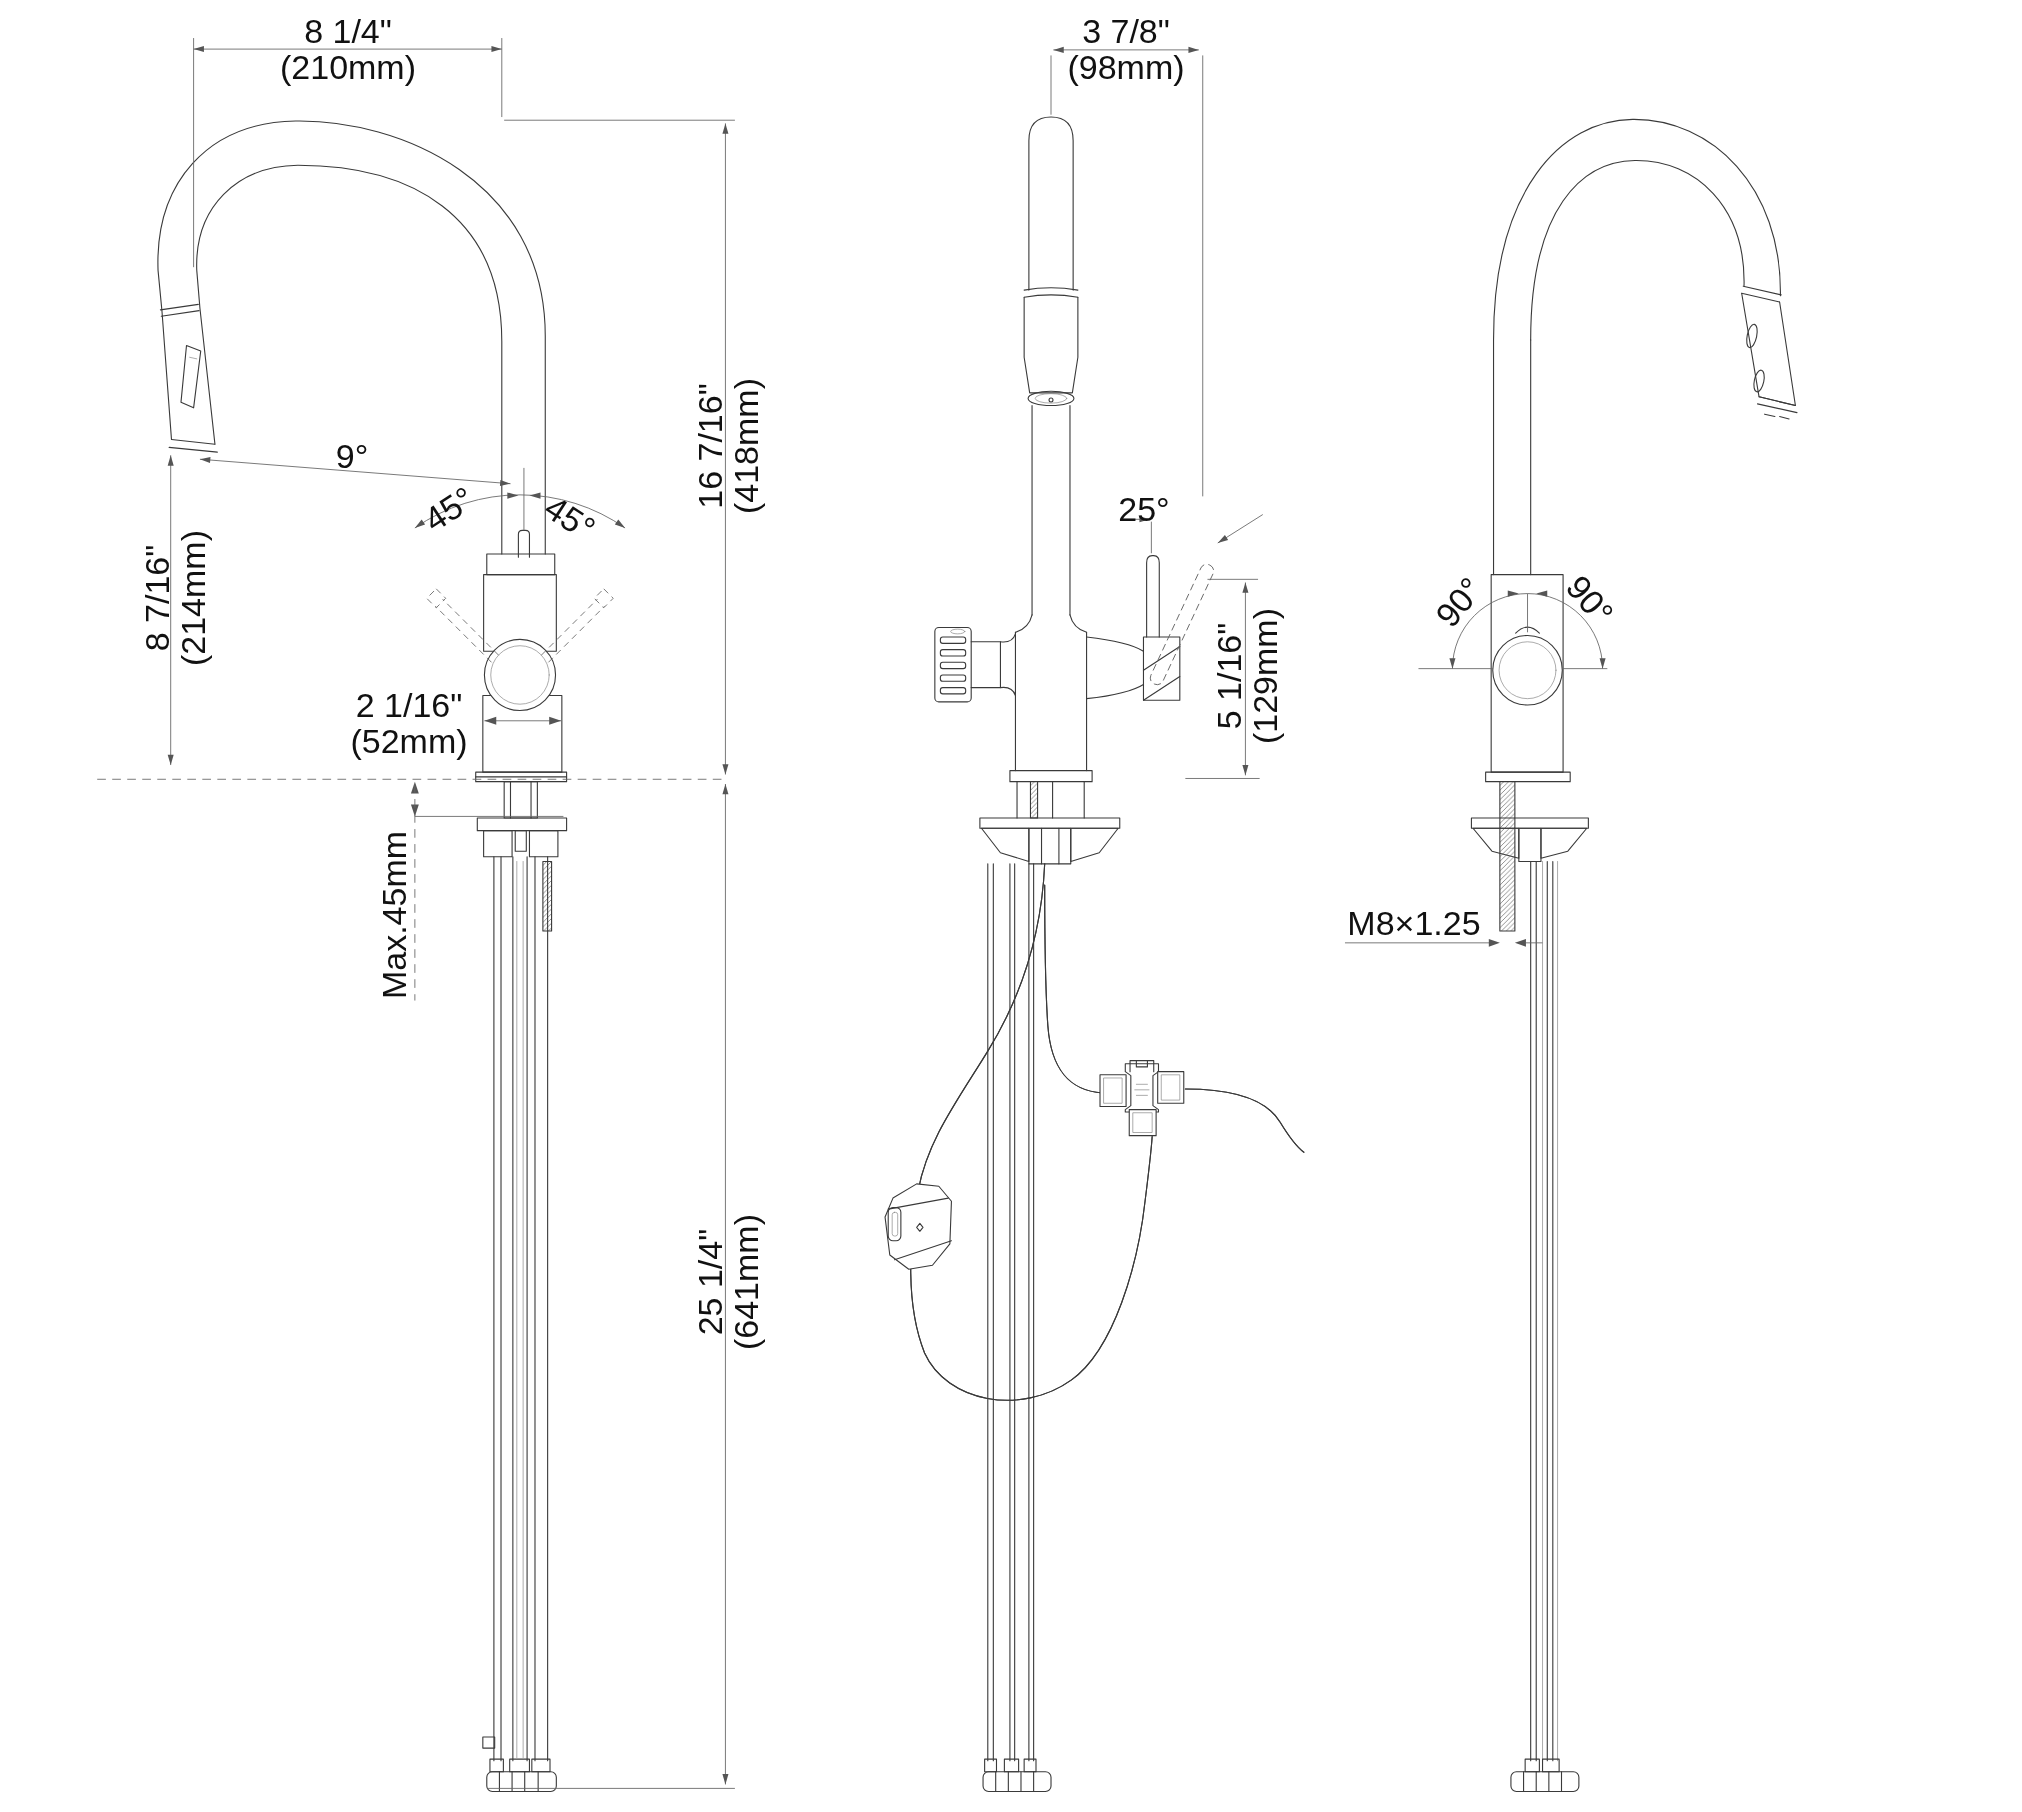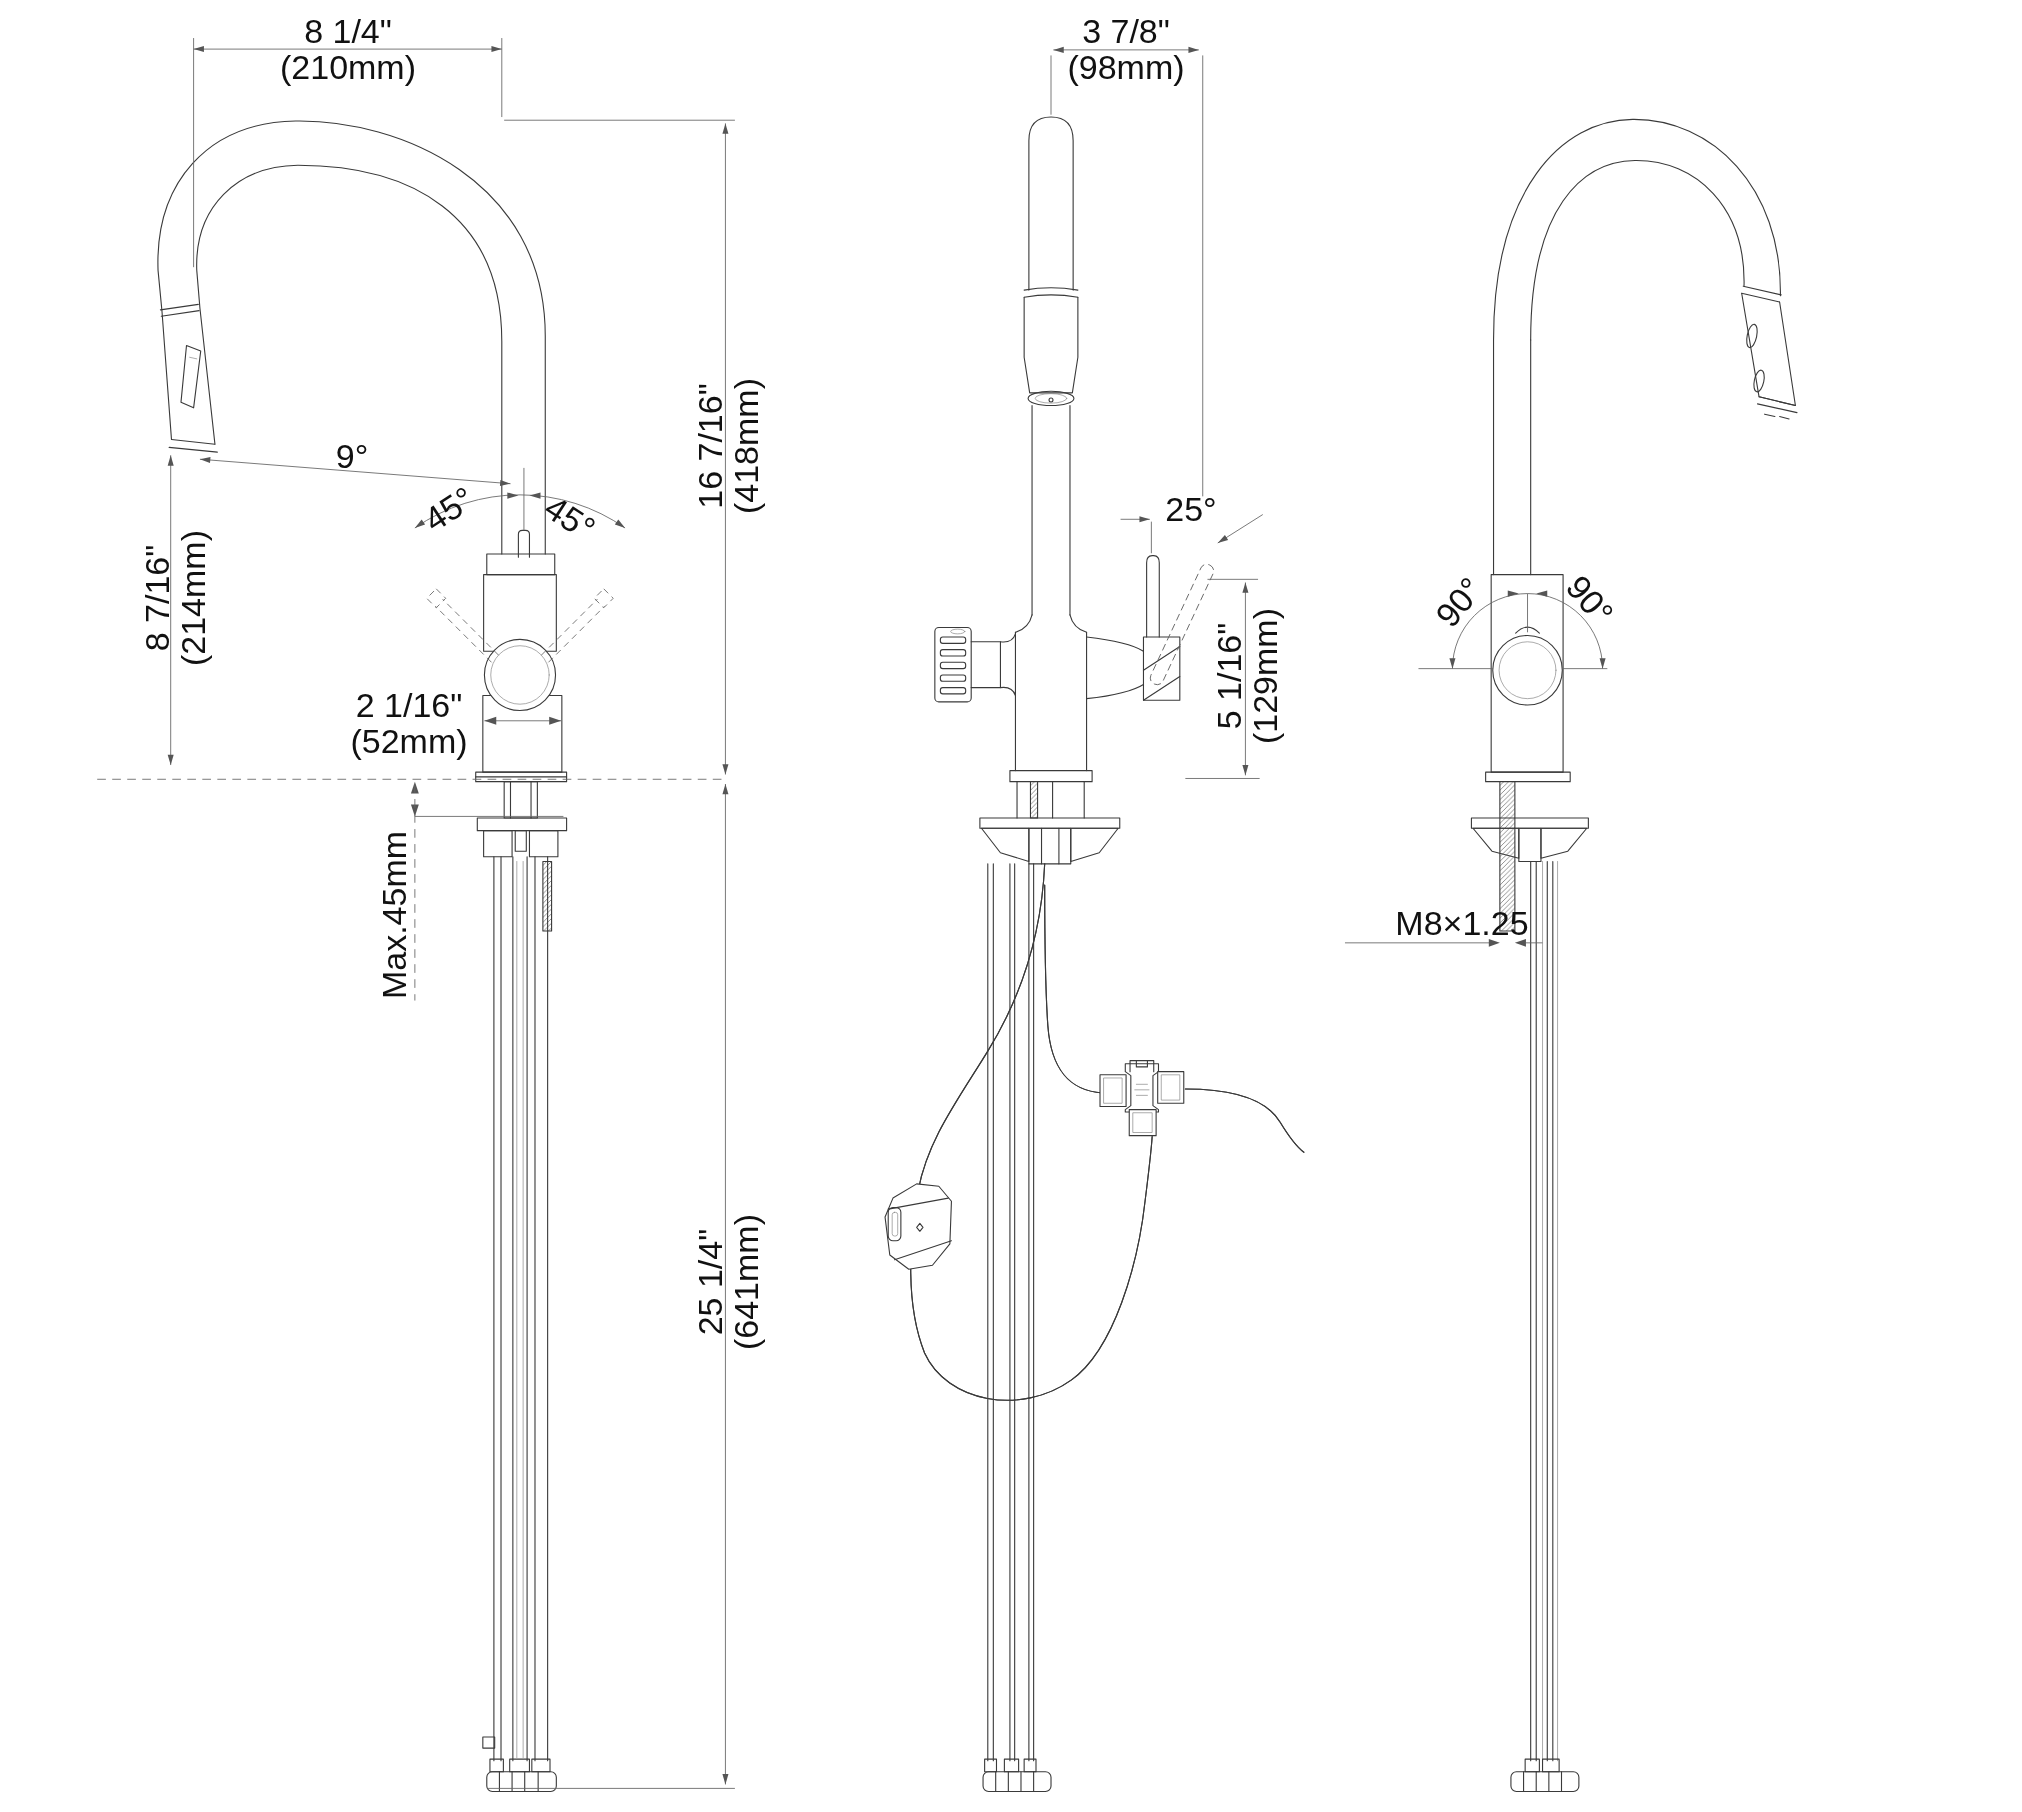--- a/index.html
+++ b/index.html
@@ -280,22 +280,22 @@
   <div>5 1/16"</div>
   <div>(129mm)</div>
 </div>
 
 <div class="lbl" style="left:352px;top:456px">9°</div>
 
 <div class="lbl" style="left:449px;top:509px;--r:-33deg">45°</div>
 
 <div class="lbl" style="left:570px;top:518px;--r:33deg">45°</div>
 
-<div class="lbl" style="left:1191px;top:509px">25°</div>
+<div class="lbl" style="left:1144px;top:509px">25°</div>
 
 <div class="lbl" style="left:1459px;top:602px;--r:-50deg">90°</div>
 
 <div class="lbl" style="left:1590px;top:600px;--r:50deg">90°</div>
 
-<div class="lbl" style="left:1462px;top:923px">M8×1.25</div>
+<div class="lbl" style="left:1414px;top:923px">M8×1.25</div>
 
 </div>
 
 
 </body></html>

